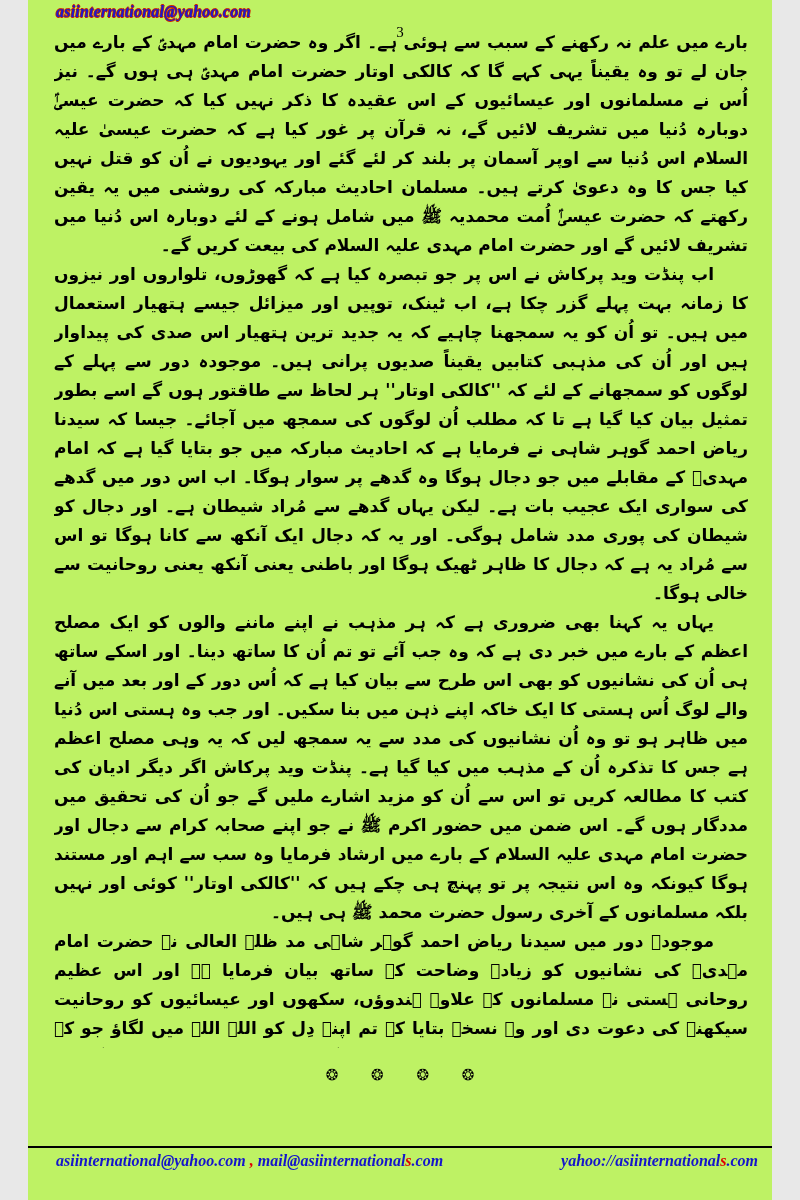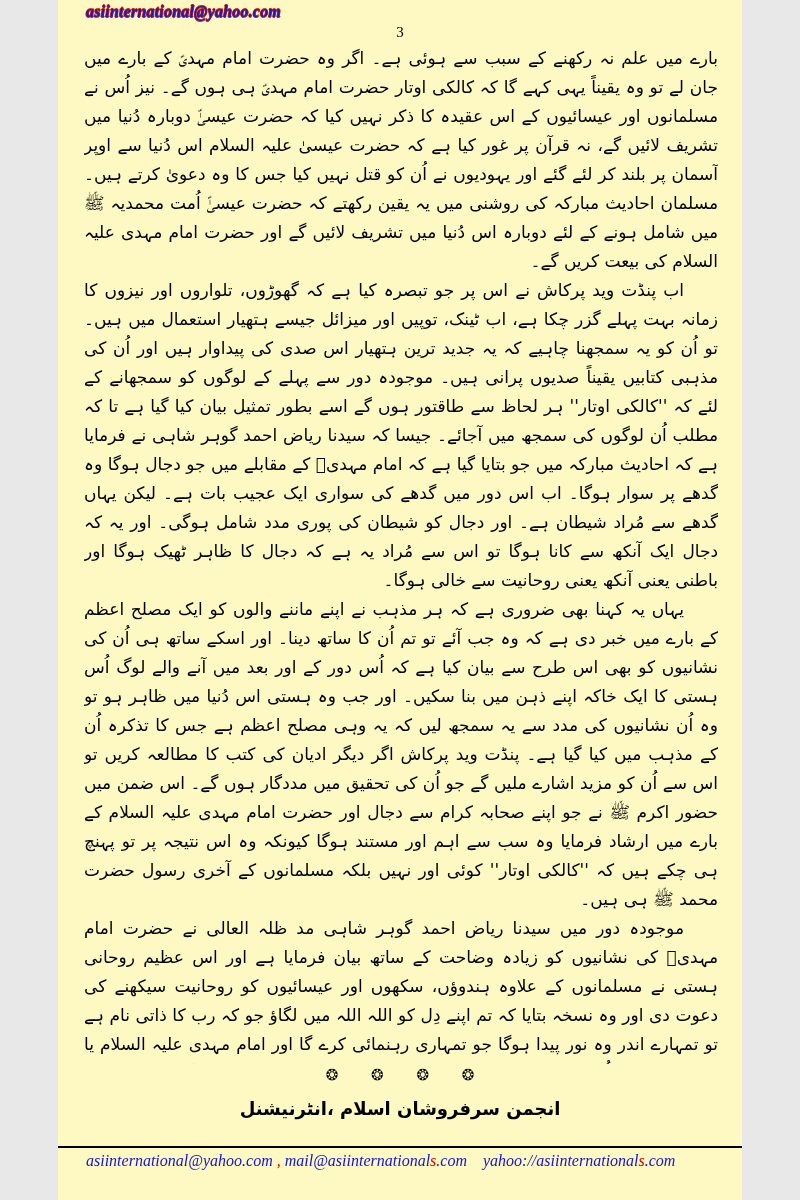--- a/index.html
+++ b/index.html
@@ -1,44 +1,45 @@
 <!DOCTYPE html>
 <html lang="ur"><head>
 <meta charset="utf-8">
 <style>
   html,body{margin:0;padding:0;background:#e8e8e8;}
   .page{
     position:relative;
-    width:684px;height:1200px;
+    width:744px;height:1200px;
     margin:0 auto;
-    background:#fef9c3;
+    background:#bef264;
     overflow:hidden;
     font-family:"DejaVu Sans","Liberation Sans",sans-serif;
   }
   
   .header-email{
     position:absolute;top:3px;left:28px;
     font-family:"Liberation Serif","DejaVu Serif",serif;
     font-style:italic;font-weight:bold;font-size:16px;
     color:#1a1acd;
     text-shadow:0.7px 0 0 #cc2200,-0.7px 0 0 #cc2200,0 0.7px 0 #cc2200,0 -0.7px 0 #cc2200;
     letter-spacing:0.2px;
   }
   .page-number{
     position:absolute;top:24px;left:0;width:100%;
     text-align:center;font-size:15px;color:#000;
     font-family:"Liberation Serif","DejaVu Serif",serif;
   }
   
   .body-text{
-    position:absolute;top:44px;left:26px;right:24px;height:1020px;
+    position:absolute;top:28px;left:26px;right:24px;height:1020px;
     direction:rtl;
     text-align:justify;
     font-size:17px;line-height:29px;color:#000;
     overflow:hidden;
+    font-weight:bold;
   }
   .body-text p{margin:0;padding:0;}
   .body-text p.indent{text-indent:34px;}
   .title-green{color:#068206;margin-top:9px;}
   .title-blue{color:#1414cc;margin-top:12px;}
   
   .stars{
     position:absolute;top:1066px;left:0;width:100%;
     text-align:center;font-size:15px;color:#000;
     letter-spacing:14px;text-indent:14px;
@@ -48,23 +49,23 @@
     direction:rtl;text-align:center;
     font-size:18px;font-weight:bold;color:#000;
   }
   
   .footer-rule{
     position:absolute;top:1146px;left:0;width:800px;
     border-top:2px solid #000;height:0;
   }
   .footer-row{
     position:absolute;top:1152px;left:28px;right:14px;
-    display:flex;align-items:flex-start;
+    display:flex;justify-content:space-between;align-items:flex-start;
     font-family:"Liberation Serif","DejaVu Serif",serif;
-    font-style:italic;font-weight:normal;font-size:16px;gap:16px;
+    font-style:italic;font-weight:bold;font-size:16px;gap:16px;
   }
   .seg-blue{color:#1414cc;}
   .seg-red{color:#e00000;}
 </style>
 </head>
 <body>
 
 <div class="page">
 
   <div class="header-email">asiinternational@yahoo.com</div>
@@ -73,21 +74,20 @@
 
   <div class="body-text">
     <p>بارے میں علم نہ رکھنے کے سبب سے ہوئی ہے۔ اگر وہ حضرت امام مہدیؑ کے بارے میں جان لے تو وہ یقیناً یہی کہے گا کہ کالکی اوتار حضرت امام مہدیؑ ہی ہوں گے۔ نیز اُس نے مسلمانوں اور عیسائیوں کے اس عقیدہ کا ذکر نہیں کیا کہ حضرت عیسیٰؑ دوبارہ دُنیا میں تشریف لائیں گے، نہ قرآن پر غور کیا ہے کہ حضرت عیسیٰ علیہ السلام اس دُنیا سے اوپر آسمان پر بلند کر لئے گئے اور یہودیوں نے اُن کو قتل نہیں کیا جس کا وہ دعویٰ کرتے ہیں۔ مسلمان احادیث مبارکہ کی روشنی میں یہ یقین رکھتے کہ حضرت عیسیٰؑ اُمت محمدیہ ﷺ میں شامل ہونے کے لئے دوبارہ اس دُنیا میں تشریف لائیں گے اور حضرت امام مہدی علیہ السلام کی بیعت کریں گے۔</p>
     <p class="indent">اب پنڈت وید پرکاش نے اس پر جو تبصرہ کیا ہے کہ گھوڑوں، تلواروں اور نیزوں کا زمانہ بہت پہلے گزر چکا ہے، اب ٹینک، توپیں اور میزائل جیسے ہتھیار استعمال میں ہیں۔ تو اُن کو یہ سمجھنا چاہیے کہ یہ جدید ترین ہتھیار اس صدی کی پیداوار ہیں اور اُن کی مذہبی کتابیں یقیناً صدیوں پرانی ہیں۔ موجودہ دور سے پہلے کے لوگوں کو سمجھانے کے لئے کہ ''کالکی اوتار'' ہر لحاظ سے طاقتور ہوں گے اسے بطور تمثیل بیان کیا گیا ہے تا کہ مطلب اُن لوگوں کی سمجھ میں آجائے۔ جیسا کہ سیدنا ریاض احمد گوہر شاہی نے فرمایا ہے کہ احادیث مبارکہ میں جو بتایا گیا ہے کہ امام مہدیؑ کے مقابلے میں جو دجال ہوگا وہ گدھے پر سوار ہوگا۔ اب اس دور میں گدھے کی سواری ایک عجیب بات ہے۔ لیکن یہاں گدھے سے مُراد شیطان ہے۔ اور دجال کو شیطان کی پوری مدد شامل ہوگی۔ اور یہ کہ دجال ایک آنکھ سے کانا ہوگا تو اس سے مُراد یہ ہے کہ دجال کا ظاہر ٹھیک ہوگا اور باطنی یعنی آنکھ یعنی روحانیت سے خالی ہوگا۔</p>
     <p class="indent">یہاں یہ کہنا بھی ضروری ہے کہ ہر مذہب نے اپنے ماننے والوں کو ایک مصلح اعظم کے بارے میں خبر دی ہے کہ وہ جب آئے تو تم اُن کا ساتھ دینا۔ اور اسکے ساتھ ہی اُن کی نشانیوں کو بھی اس طرح سے بیان کیا ہے کہ اُس دور کے اور بعد میں آنے والے لوگ اُس ہستی کا ایک خاکہ اپنے ذہن میں بنا سکیں۔ اور جب وہ ہستی اس دُنیا میں ظاہر ہو تو وہ اُن نشانیوں کی مدد سے یہ سمجھ لیں کہ یہ وہی مصلح اعظم ہے جس کا تذکرہ اُن کے مذہب میں کیا گیا ہے۔ پنڈت وید پرکاش اگر دیگر ادیان کی کتب کا مطالعہ کریں تو اس سے اُن کو مزید اشارے ملیں گے جو اُن کی تحقیق میں مددگار ہوں گے۔ اس ضمن میں حضور اکرم ﷺ نے جو اپنے صحابہ کرام سے دجال اور حضرت امام مہدی علیہ السلام کے بارے میں ارشاد فرمایا وہ سب سے اہم اور مستند ہوگا کیونکہ وہ اس نتیجہ پر تو پہنچ ہی چکے ہیں کہ ''کالکی اوتار'' کوئی اور نہیں بلکہ مسلمانوں کے آخری رسول حضرت محمد ﷺ ہی ہیں۔</p>
     <p class="indent"><span>موجودہ دور میں سیدنا ریاض احمد گوہر شاہی مد ظلہ العالی نے حضرت امام مہدیؑ کی نشانیوں کو زیادہ وضاحت کے ساتھ بیان فرمایا ہے اور اس عظیم روحانی ہستی نے مسلمانوں کے علاوہ ہندوؤں، سکھوں اور عیسائیوں کو روحانیت سیکھنے کی دعوت دی اور وہ نسخہ بتایا کہ تم اپنے دِل کو اللہ اللہ میں لگاؤ جو کہ رب کا ذاتی نام ہے تو تمہارے اندر وہ نور پیدا ہوگا جو تمہاری رہنمائی کرے گا اور امام مہدی علیہ السلام یا ''کالکی اوتار'' اُس نور کے سبب خود بخود تمہیں اپنی جانب کھینچ لیں گے۔ جس طرح مقناطیس لوہے کو کھینچ لیتا ہے اگرچہ وہ معمولی ساہی کیوں نہ ہو۔ (مزید تفصیل کے لئے مطالعہ فرمائیں ''</span><span class="title-green">حقیقتِ</span><span class="title-blue"> مہدیؑ</span><span>'' )</span></p>
   </div>
 
   <div class="stars">❂ ❂ ❂ ❂</div>
 
-  <div class="org-line">انجمن سرفروشان اسلام ،انٹرنیشنل</div>
 
   <div class="footer-rule"></div>
 
   <div class="footer-row">
     <span><span class="seg-blue">asiinternational@yahoo.com</span><span class="seg-red"> , </span><span class="seg-blue">mail@asiinternational</span><span class="seg-red">s</span><span class="seg-blue">.com</span></span>
 
     <span><span class="seg-blue">yahoo://asiinternational</span><span class="seg-red">s</span><span class="seg-blue">.com</span></span>
   </div>
 
 </div>

